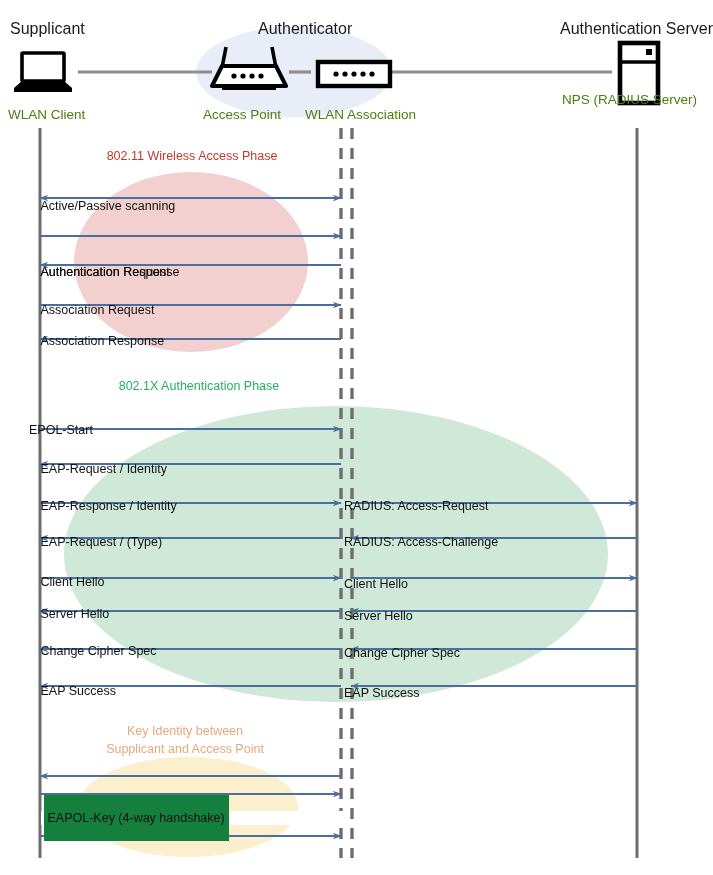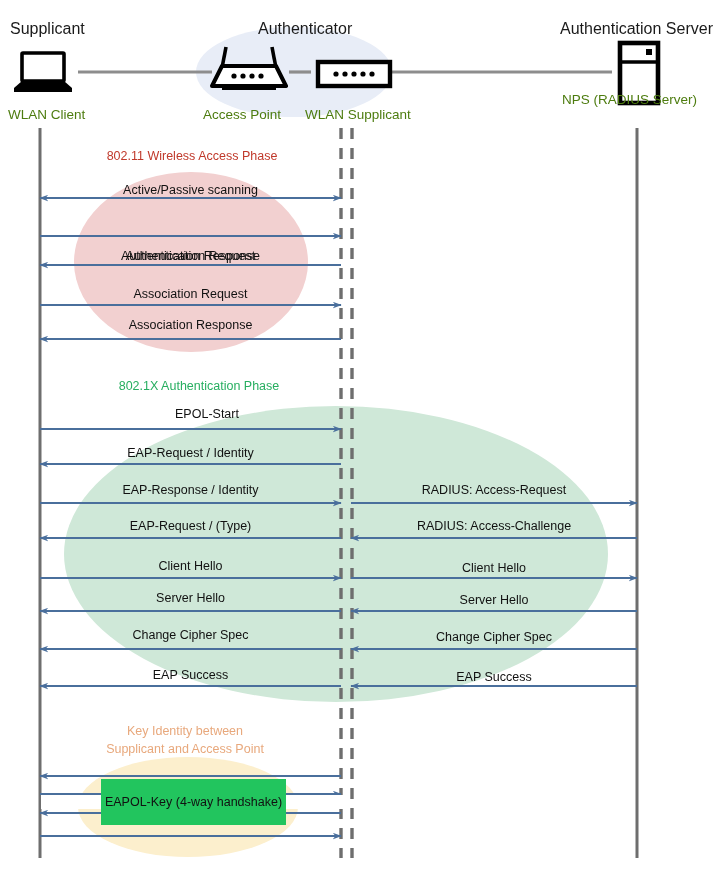--- a/index.html
+++ b/index.html
@@ -20,22 +20,22 @@
   }
 
   
   .phase-title{
     position:absolute;text-align:center;white-space:nowrap;
     font-size:12.5px;line-height:18px;
   }
 
   
   .msg-label{
-    position:absolute;text-align:center;white-space:nowrap;
-    font-size:12.5px;color:#111;
+    position:absolute;white-space:nowrap;
+    font-size:12.5px;color:#111;margin-top:16px;
   }
   .msg-label.boxed{
     background:#ffffff;padding:0 3px;
   }
 </style>
 </head>
 <body>
 
 <div id="stage">
 
@@ -127,21 +127,21 @@
         <line x1="351" y1="686" x2="637" y2="686" stroke="#4a6f9c" stroke-width="2.1" marker-start="url(#ah-l)"></line>
       </g>
   </svg>
 
   <div class="hdr-role" style="left:10px;top:20px;">Supplicant</div>
   <div class="hdr-role" style="left:258px;top:20px;">Authenticator</div>
   <div class="hdr-role" style="left:560px;top:20px;">Authentication Server</div>
 
   <div class="hdr-dev" style="left:8px;top:107px;">WLAN Client</div>
   <div class="hdr-dev" style="left:203px;top:107px;">Access Point</div>
-  <div class="hdr-dev" style="left:305px;top:107px;">WLAN Supplicant</div>
+  <div class="hdr-dev" style="left:305px;top:107px;">WLAN Association</div>
   <div class="hdr-dev" style="left:562px;top:92px;">NPS (RADIUS Server)</div>
 
   <div id="labels-layer" style="position:absolute;inset:0;">
       <div class="phase-title" style="left: 52px; top: 147px; width: 280px; color: rgb(192, 57, 43);">
         <div>802.11 Wireless Access Phase</div>
       </div>
       <div class="phase-title" style="left: 59px; top: 377px; width: 280px; color: rgb(39, 174, 96);">
         <div>802.1X Authentication Phase</div>
       </div>
       <div class="phase-title" style="left: 45px; top: 722px; width: 280px; color: rgb(232, 168, 124);">
@@ -154,21 +154,21 @@
       <div class="msg-label" style="left: 40.5px; top: 287px; width: 300px;"><span class="">Association Request</span></div>
       <div class="msg-label" style="left: 40.5px; top: 318px; width: 300px;"><span class="">Association Response</span></div>
       <div class="msg-label" style="left: 29px; top: 407px; width: 356px;"><span class="">EPOL-Start</span></div>
       <div class="msg-label" style="left: 40.5px; top: 446px; width: 300px;"><span class="">EAP-Request / Identity</span></div>
       <div class="msg-label" style="left: 40.5px; top: 483px; width: 300px;"><span class="">EAP-Response / Identity</span></div>
       <div class="msg-label" style="left: 40.5px; top: 519px; width: 300px;"><span class="">EAP-Request / (Type)</span></div>
       <div class="msg-label" style="left: 40.5px; top: 559px; width: 300px;"><span class="">Client Hello</span></div>
       <div class="msg-label" style="left: 40.5px; top: 591px; width: 300px;"><span class="">Server Hello</span></div>
       <div class="msg-label" style="left: 40.5px; top: 628px; width: 300px;"><span class="">Change Cipher Spec</span></div>
       <div class="msg-label" style="left: 40.5px; top: 668px; width: 300px;"><span class="">EAP Success</span></div>
-      <div class="msg-label boxed" style="left: 40.5px; top: 795px; width: 300px;"><span class="boxed" style="background: #22c55e; padding: 16px 4px;">EAPOL-Key (4-way handshake)</span></div>
+      <div class="msg-label boxed" style="left: 40.5px; top: 795px; width: 300px;"><span class="boxed" style="background: #15803d; padding: 16px 4px;">EAPOL-Key (4-way handshake)</span></div>
       <div class="msg-label" style="left: 344px; top: 483px; width: 300px;"><span class="">RADIUS: Access-Request</span></div>
       <div class="msg-label" style="left: 344px; top: 519px; width: 300px;"><span class="">RADIUS: Access-Challenge</span></div>
       <div class="msg-label" style="left: 344px; top: 561px; width: 300px;"><span class="">Client Hello</span></div>
       <div class="msg-label" style="left: 344px; top: 593px; width: 300px;"><span class="">Server Hello</span></div>
       <div class="msg-label" style="left: 344px; top: 630px; width: 300px;"><span class="">Change Cipher Spec</span></div>
       <div class="msg-label" style="left: 344px; top: 670px; width: 300px;"><span class="">EAP Success</span></div>
     </div>
 </div>
 
 </body></html>

